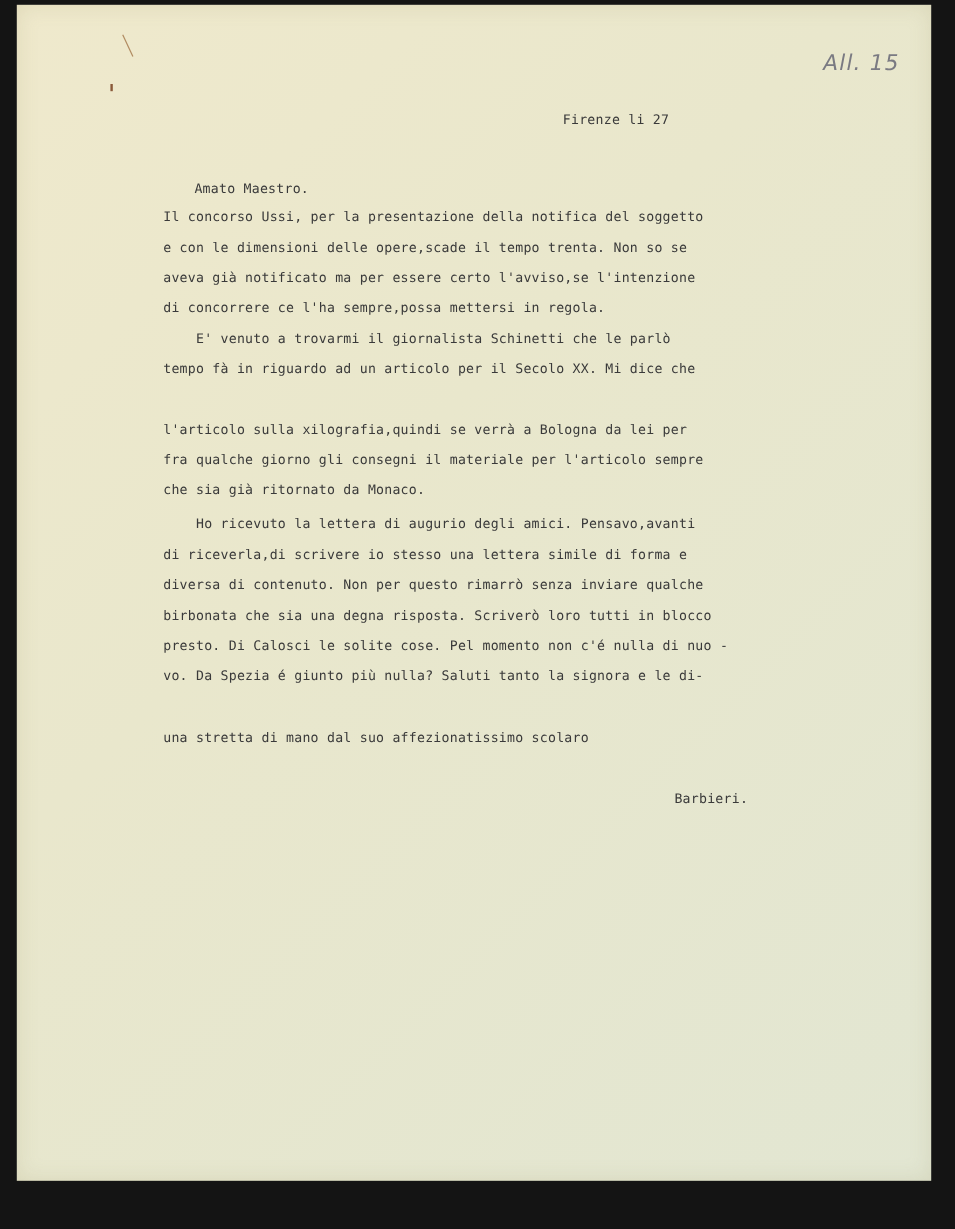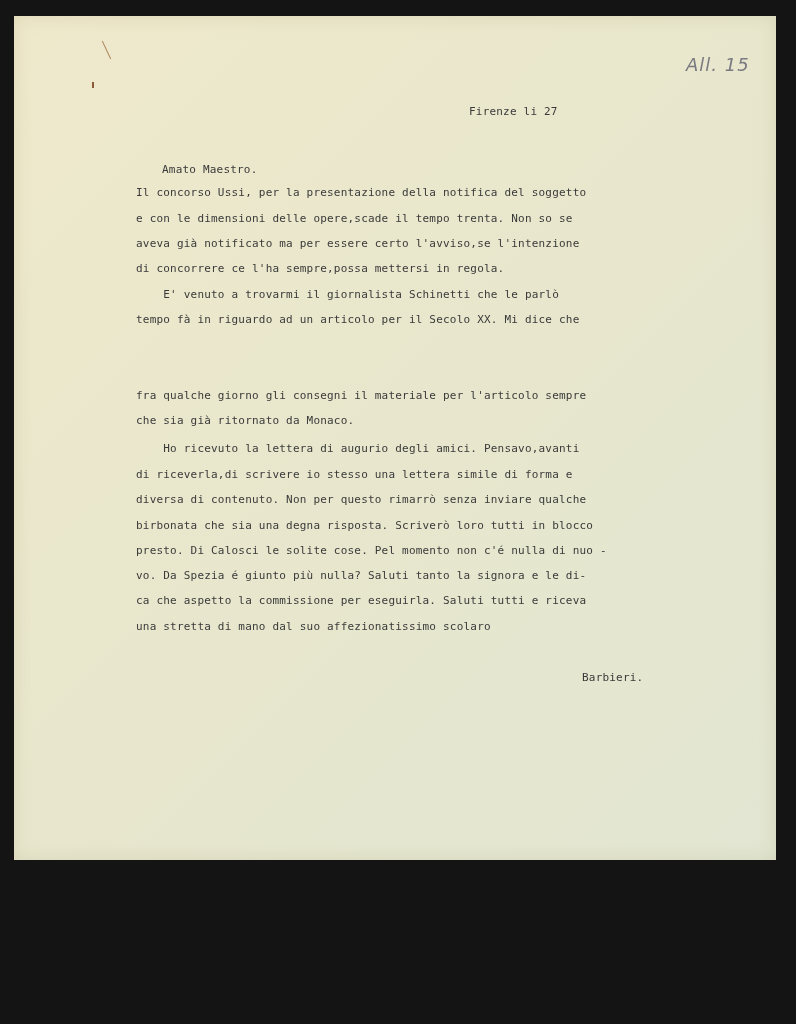--- a/index.html
+++ b/index.html
@@ -4,22 +4,22 @@
 <style>
   html, body { margin: 0; padding: 0; }
   body {
     width: 796px; height: 1024px;
     background: #141414;
     position: relative;
     overflow: hidden;
   }
   .page {
     position: absolute;
-    left: 14px; top: 16px;
-    width: 762px; height: 844px;
+    left: 14px; top: 4px;
+    width: 762px; height: 980px;
     background: linear-gradient(135deg, #efe9cc 0%, #e9e7cc 40%, #e2e6d2 100%);
     box-shadow: inset 0 0 18px rgba(150,140,90,0.18);
   }
   .annotation {
     position: absolute;
     left: 672px; top: 38px;
     font-family: "DejaVu Sans", sans-serif;
     font-style: italic;
     font-size: 18px;
     color: #7a7a82;
@@ -38,44 +38,44 @@
     font-family: "DejaVu Sans Mono", "Liberation Mono", monospace;
     font-size: 11px;
     color: #3a3a3a;
     letter-spacing: 0.2px;
     white-space: pre;
     position: absolute;
   }
   .dateline { left: 455px; top: 89px; }
   .salutation { left: 148px; top: 147px; }
   .body-line { left: 122px; }
-  .signature { left: 548px; top: 655px; margin-left: 20px; }
+  .signature { left: 548px; top: 655px; }
 </style>
 </head>
 <body>
 
 <div class="page">
   <div class="mark1"></div>
   <div class="mark2"></div>
   <div class="annotation">All. 15</div>
 
   <div class="typed dateline">Firenze li 27</div>
   <div class="typed salutation">Amato Maestro.</div>
 
   <div class="typed body-line" style="top:170px">Il concorso Ussi, per la presentazione della notifica del soggetto</div>
   <div class="typed body-line" style="top:196px">e con le dimensioni delle opere,scade il tempo trenta. Non so se</div>
   <div class="typed body-line" style="top:221px">aveva già notificato ma per essere certo l'avviso,se l'intenzione</div>
   <div class="typed body-line" style="top:246px">di concorrere ce l'ha sempre,possa mettersi in regola.</div>
   <div class="typed body-line" style="top:272px">    E' venuto a trovarmi il giornalista Schinetti che le parlò</div>
   <div class="typed body-line" style="top:297px">tempo fà in riguardo ad un articolo per il Secolo XX. Mi dice che</div>
+  <div class="typed body-line" style="top:348px">l'articolo sulla xilografia,quindi se verrà a Bologna da lei per</div>
   <div class="typed body-line" style="top:373px">fra qualche giorno gli consegni il materiale per l'articolo sempre</div>
   <div class="typed body-line" style="top:398px">che sia già ritornato da Monaco.</div>
   <div class="typed body-line" style="top:426px">    Ho ricevuto la lettera di augurio degli amici. Pensavo,avanti</div>
   <div class="typed body-line" style="top:452px">di riceverla,di scrivere io stesso una lettera simile di forma e</div>
   <div class="typed body-line" style="top:477px">diversa di contenuto. Non per questo rimarrò senza inviare qualche</div>
   <div class="typed body-line" style="top:503px">birbonata che sia una degna risposta. Scriverò loro tutti in blocco</div>
   <div class="typed body-line" style="top:528px">presto. Di Calosci le solite cose. Pel momento non c'é nulla di nuo -</div>
   <div class="typed body-line" style="top:553px">vo. Da Spezia é giunto più nulla? Saluti tanto la signora e le di-</div>
-  <div class="typed body-line" style="top:578px">ca che aspetto la commissione per eseguirla. Saluti tutti e riceva</div>
   <div class="typed body-line" style="top:604px">una stretta di mano dal suo affezionatissimo scolaro</div>
 
   <div class="typed signature">Barbieri.</div>
 </div>
 
 </body></html>

